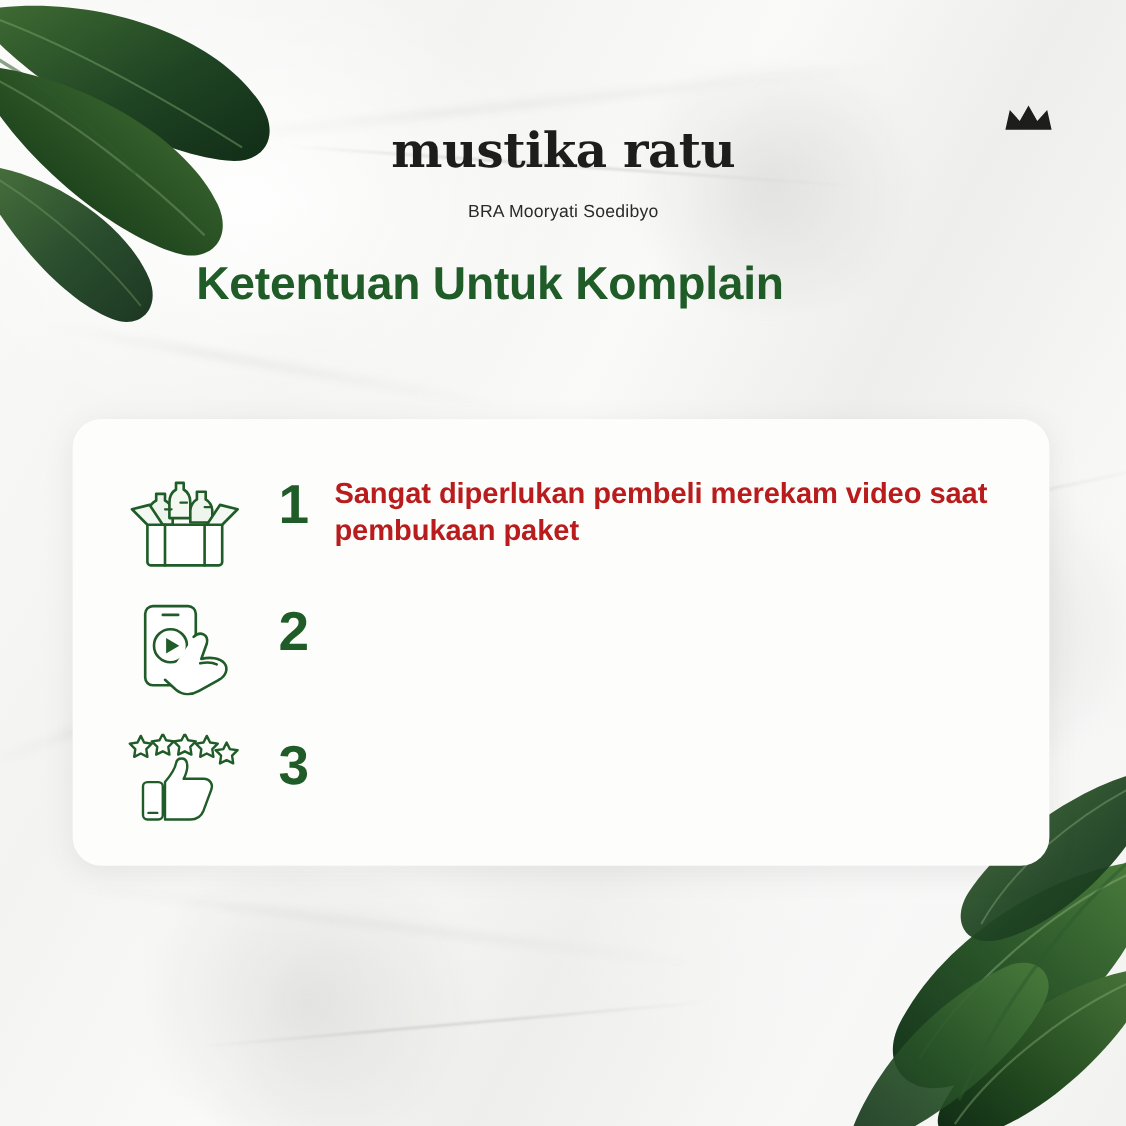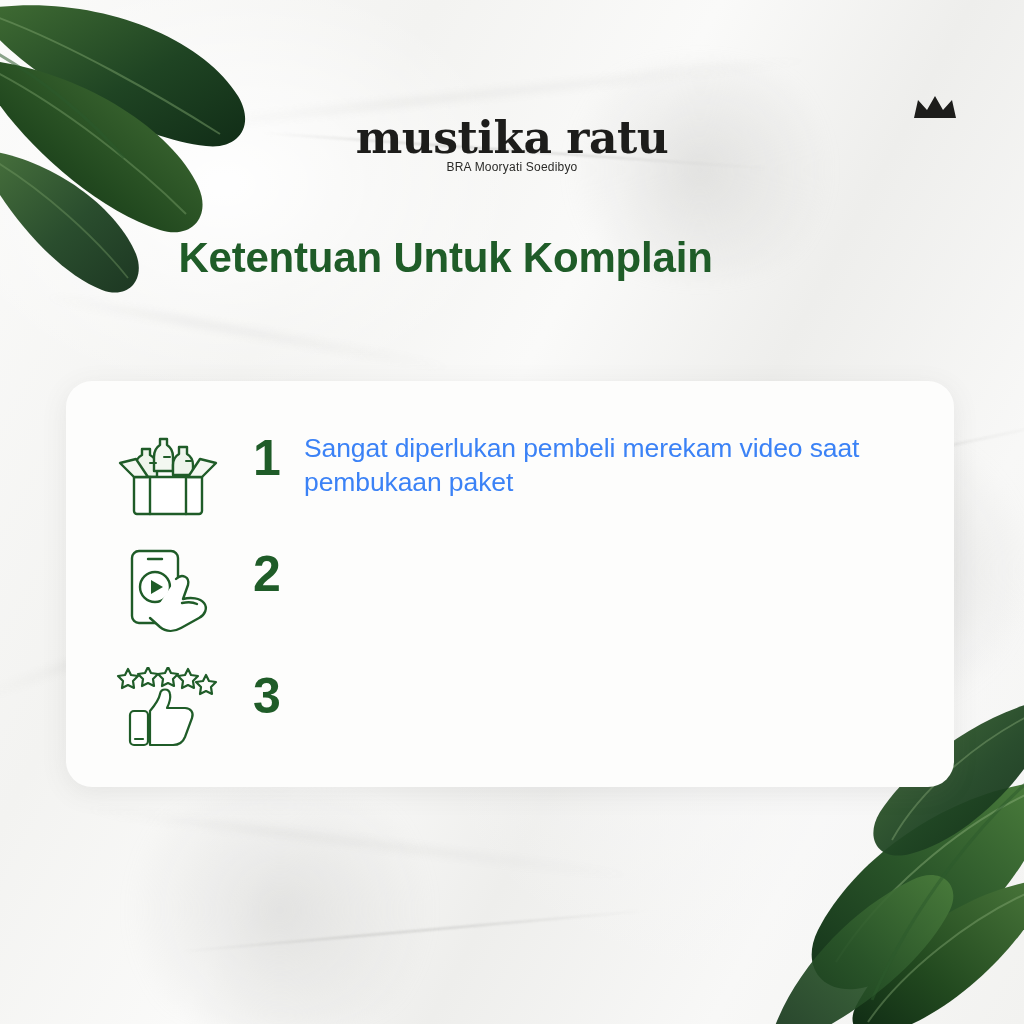--- a/index.html
+++ b/index.html
@@ -62,22 +62,22 @@
     line-height: 1;
   }
   .brand-crown {
     position: absolute;
     top: -22px;
     left: 556px;
     width: 46px;
     height: 26px;
   }
   .brand-sub {
-    margin-top: 0;
-    font-size: 12px;
+    margin-top: 24px;
+    font-size: 16px;
     color: #2a2a28;
     letter-spacing: 0.2px;
   }
 
   .headline {
     position: absolute;
     top: 232px;
     left: 0;
     width: 891px;
     text-align: center;
@@ -123,22 +123,22 @@
     width: 74px;
     min-width: 74px;
     text-align: center;
     color: #1f5c28;
     font-weight: bold;
     font-size: 50px;
     line-height: 1;
     padding-top: 4px;
   }
   .row-text {
-    color: #3b82f6;
-    font-weight: normal;
+    color: #b91c1c;
+    font-weight: bold;
     font-size: 26.5px;
     line-height: 1.27;
     letter-spacing: -0.1px;
     padding-top: 3px;
   }
   .r1 { margin-top: 18px; }
   .r2 { margin-top: 24px; }
   .r3 { margin-top: 26px; }
 </style>
 </head>

